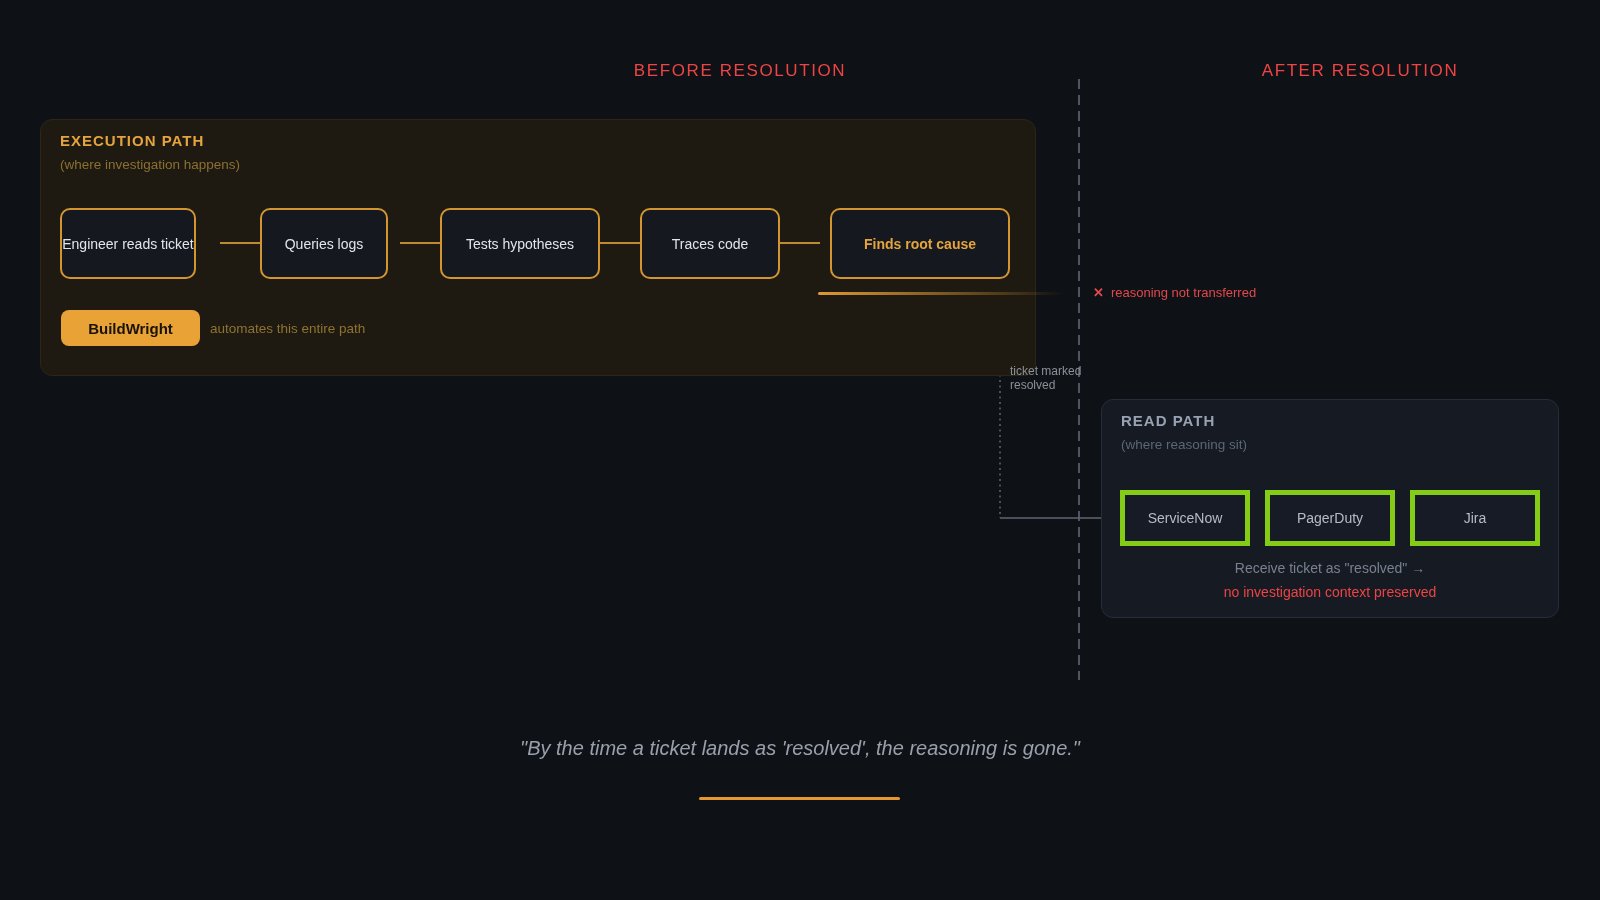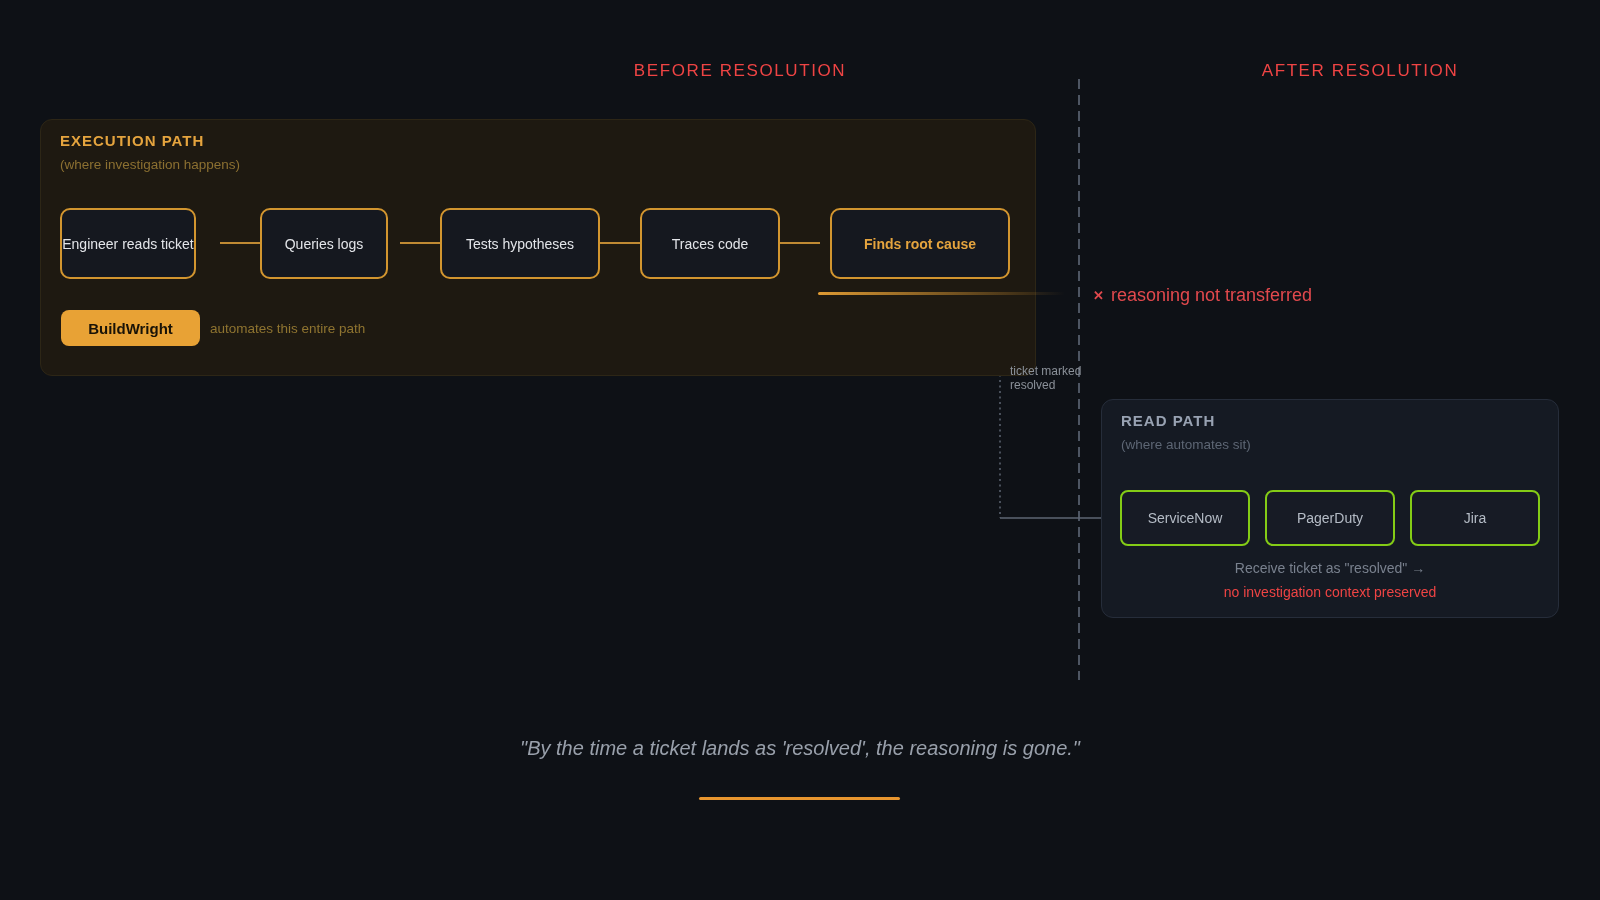--- a/index.html
+++ b/index.html
@@ -127,21 +127,21 @@
   .red-note {
     position: absolute;
     left: 1093px; top: 285px;
     display: flex;
     align-items: center;
     gap: 7px;
     color: #e2494d;
     white-space: nowrap;
   }
   .red-note .x-glyph { font-size: 13px; font-weight: bold; line-height: 1; }
-  .red-note .red-label { font-size: 18px; }
+  .red-note .red-label { font-size: 13px; }
 
   .ticket-note {
     position: absolute;
     left: 1010px; top: 365px;
     font-size: 12px;
     line-height: 13.5px;
     color: #8b9199;
   }
 
   
@@ -167,22 +167,22 @@
     left: 1121px; top: 437px;
     font-size: 13.5px;
     color: #5d6674;
   }
   .tool-box {
     position: absolute;
     top: 490px;
     width: 130px; height: 56px;
     box-sizing: border-box;
     background: #171b25;
-    border: 2px solid #84cc16;
-    border-radius: 8px;
+    border: 5px solid #84cc16;
+    border-radius: 0;
     display: flex;
     align-items: center;
     justify-content: center;
     font-size: 14px;
     color: #b5bcc6;
     white-space: nowrap;
     text-align: right;
   }
   .tool-box.t1 { left: 1120px; }
   .tool-box.t2 { left: 1265px; }
@@ -262,21 +262,21 @@
     <span class="x-glyph">✕</span>
     <span class="red-label">reasoning not transferred</span>
   </div>
   <div class="ticket-note">
     <div>ticket marked</div>
     <div>resolved</div>
   </div>
 
   <div class="read-panel"></div>
   <div class="read-title">READ PATH</div>
-  <div class="read-subtitle">(where automates sit)</div>
+  <div class="read-subtitle">(where reasoning sit)</div>
 
   <div class="tool-box t1">ServiceNow</div>
   <div class="tool-box t2">PagerDuty</div>
   <div class="tool-box t3">Jira</div>
 
   <div class="receive-line">Receive ticket as "resolved" →</div>
   <div class="context-line">no investigation context preserved</div>
 
   <div class="quote">"By the time a ticket lands as 'resolved', the reasoning is gone."</div>
   <div class="quote-underline"></div>

